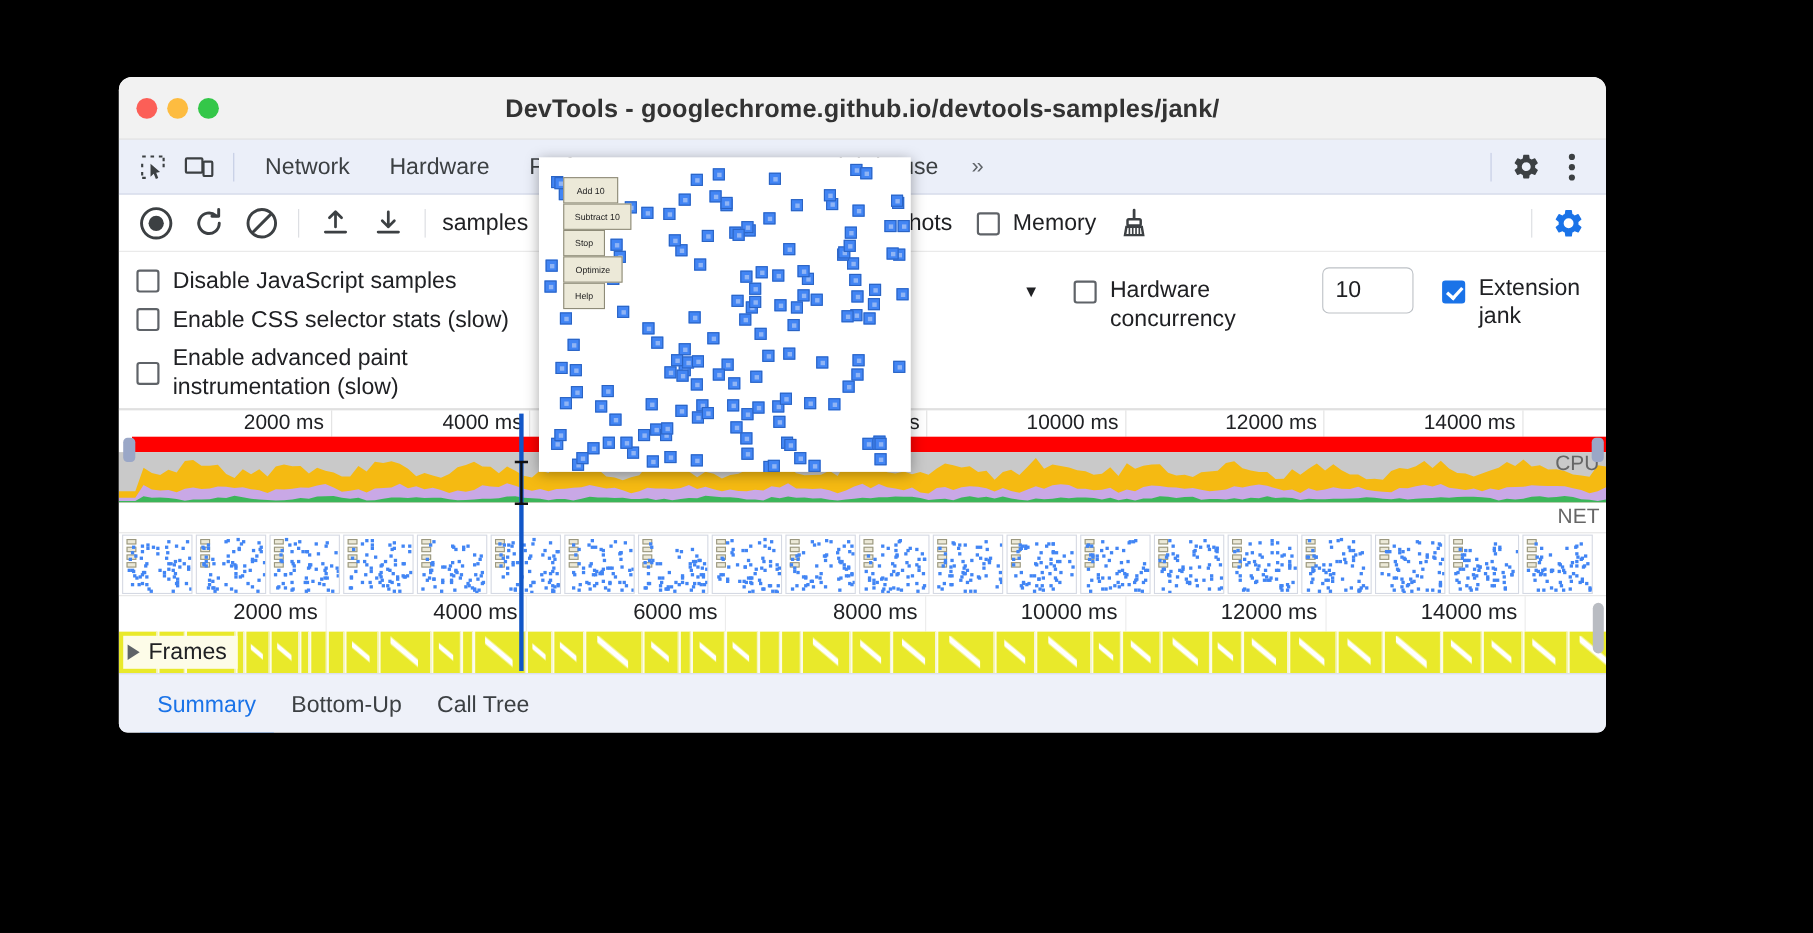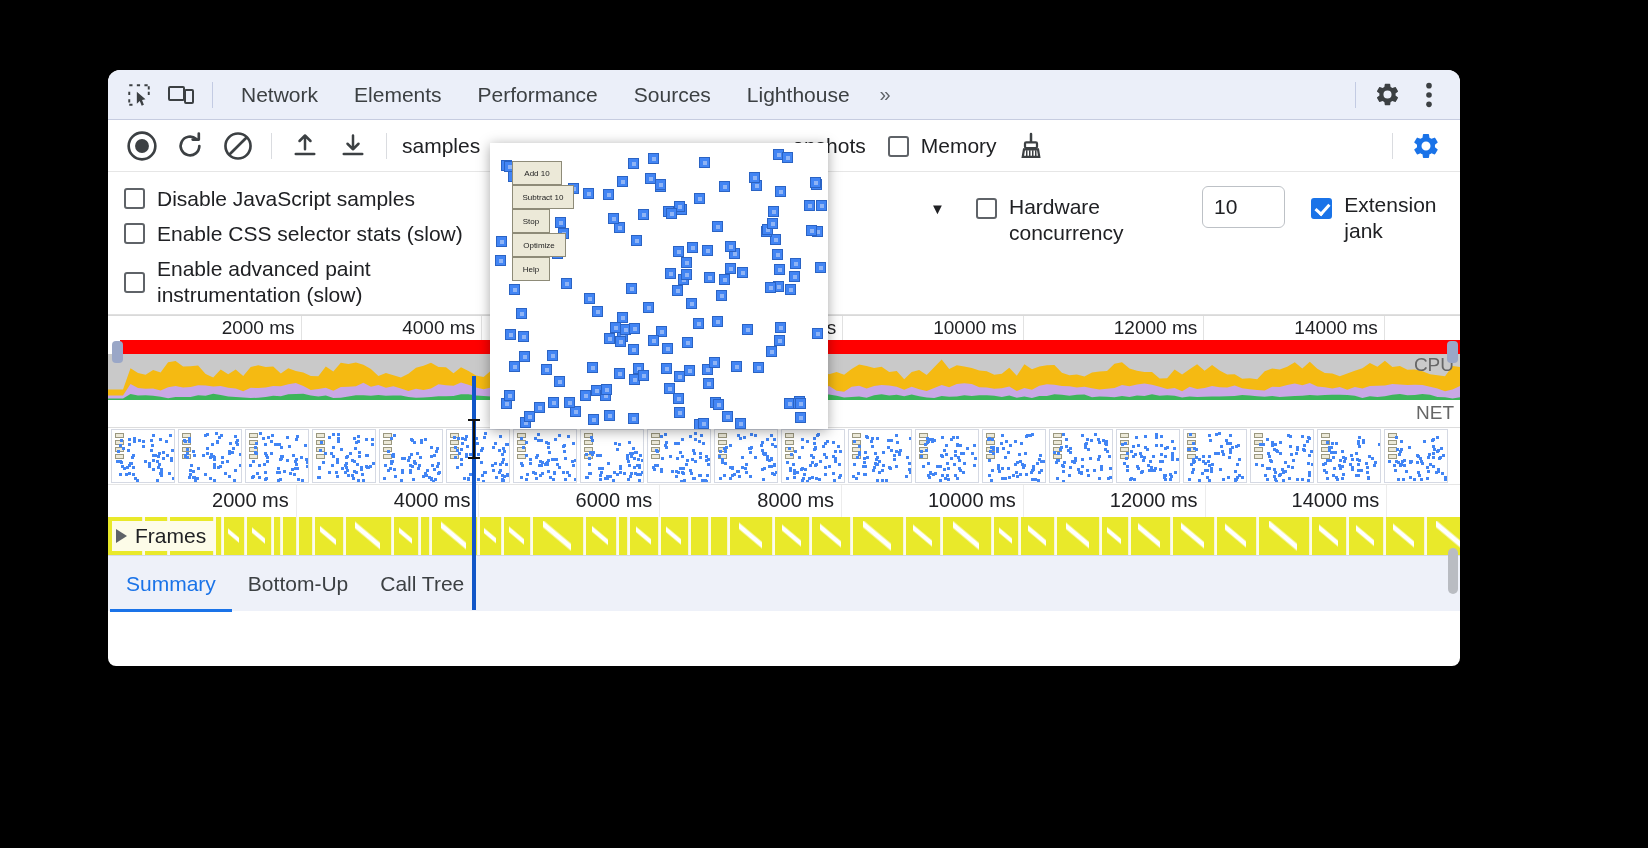--- a/index.html
+++ b/index.html
@@ -129,21 +129,21 @@
     position: absolute; left: 4px; top: 4px; height: 30px;
     background: #fdfce8; padding: 0 10px 0 4px;
     display:flex; align-items:center; gap: 8px; z-index: 5;
     font-size: 21px; color: #202124;
   }
   .tri { width:0;height:0;border-left:11px solid #5f6368;border-top:7px solid transparent;border-bottom:7px solid transparent;}
 
   
   .bottom-tabs {
     position: relative; height: 56px; background: #eef1f9;
-    border-top: 1px solid #d6dbe8; display: flex; align-items: center; padding-left: 2px;
+    border-top: 1px solid #d6dbe8; display: flex; align-items: center; padding-left: 19px;
   }
   .btab { font-size: 21px; color: #3c4043; padding: 0 16px; height: 56px; display:flex; align-items:center; }
   .btab.active { color: #1a73e8; box-shadow: inset 0 -3px 0 #1a73e8; }
 
   
   .playhead { position: absolute; width: 4px; background: #1156c8; z-index: 20; }
   .playhead-cursor {
     position: absolute; z-index: 21; width: 16px; height: 40px;
   }
 
@@ -173,37 +173,45 @@
   .mini-sq { position:absolute; width:3px; height:3px; background:#4285f4;}
   .mini-btn { position:absolute; width:9px; height:5px; background:#ece9d8; border:1px solid #9a977f;}
 </style>
 </head>
 <body>
 
 <div id="root">
 
   <div class="window">
 
+    <div class="titlebar">
+      <div class="traffic">
+        <span class="dot red"></span>
+        <span class="dot yellow"></span>
+        <span class="dot green"></span>
+      </div>
+      <div class="title">DevTools - googlechrome.github.io/devtools-samples/jank/</div>
+    </div>
 
     <div class="tabstrip">
       <div class="dt-icon">
         <svg width="26" height="26" viewBox="0 0 24 24">
           <path d="M3 3h5M10 3h5M17 3h4v4M21 9v5M3 9v5M3 16v5h4" fill="none" stroke="#3c4043" stroke-width="1.8" stroke-dasharray="3 2"></path>
           <path d="M10 9l8 7-3.2.6L16.5 21l-2 1-1.8-4.4L10 20z" fill="#3c4043"></path>
         </svg>
       </div>
       <div class="dt-icon">
         <svg width="28" height="24" viewBox="0 0 28 24">
           <rect x="2" y="4" width="15" height="13" rx="1" fill="none" stroke="#3c4043" stroke-width="2"></rect>
           <rect x="18" y="7" width="8" height="13" rx="1" fill="none" stroke="#3c4043" stroke-width="2"></rect>
         </svg>
       </div>
       <div class="vsep"></div>
       <div class="tab">Network</div>
-      <div class="tab">Elements</div>
+      <div class="tab">Hardware</div>
       <div class="tab">Performance</div>
       <div class="tab">Sources</div>
       <div class="tab">Lighthouse</div>
       <div class="tab chevrons">»</div>
       <div class="tabstrip-right">
         <div class="vsep"></div>
         <div class="dt-icon">
           <svg width="27" height="27" viewBox="0 0 24 24">
               <path fill="#3c4043" d="M19.14 12.94a7.07 7.07 0 000-1.88l2.03-1.58a.5.5 0 00.12-.64l-1.92-3.32a.5.5 0 00-.6-.22l-2.39.96a7.03 7.03 0 00-1.62-.94l-.36-2.54a.5.5 0 00-.5-.42h-3.84a.5.5 0 00-.5.42l-.36 2.54c-.58.24-1.12.56-1.62.94l-2.39-.96a.5.5 0 00-.6.22L2.67 8.84a.5.5 0 00.12.64l2.03 1.58a7.07 7.07 0 000 1.88l-2.03 1.58a.5.5 0 00-.12.64l1.92 3.32c.13.22.39.3.6.22l2.39-.96c.5.38 1.04.7 1.62.94l.36 2.54c.04.24.25.42.5.42h3.84c.25 0 .46-.18.5-.42l.36-2.54c.58-.24 1.12-.56 1.62-.94l2.39.96c.21.08.47 0 .6-.22l1.92-3.32a.5.5 0 00-.12-.64l-2.03-1.58zM12 15.6A3.6 3.6 0 1112 8.4a3.6 3.6 0 010 7.2z"></path>
             </svg>

